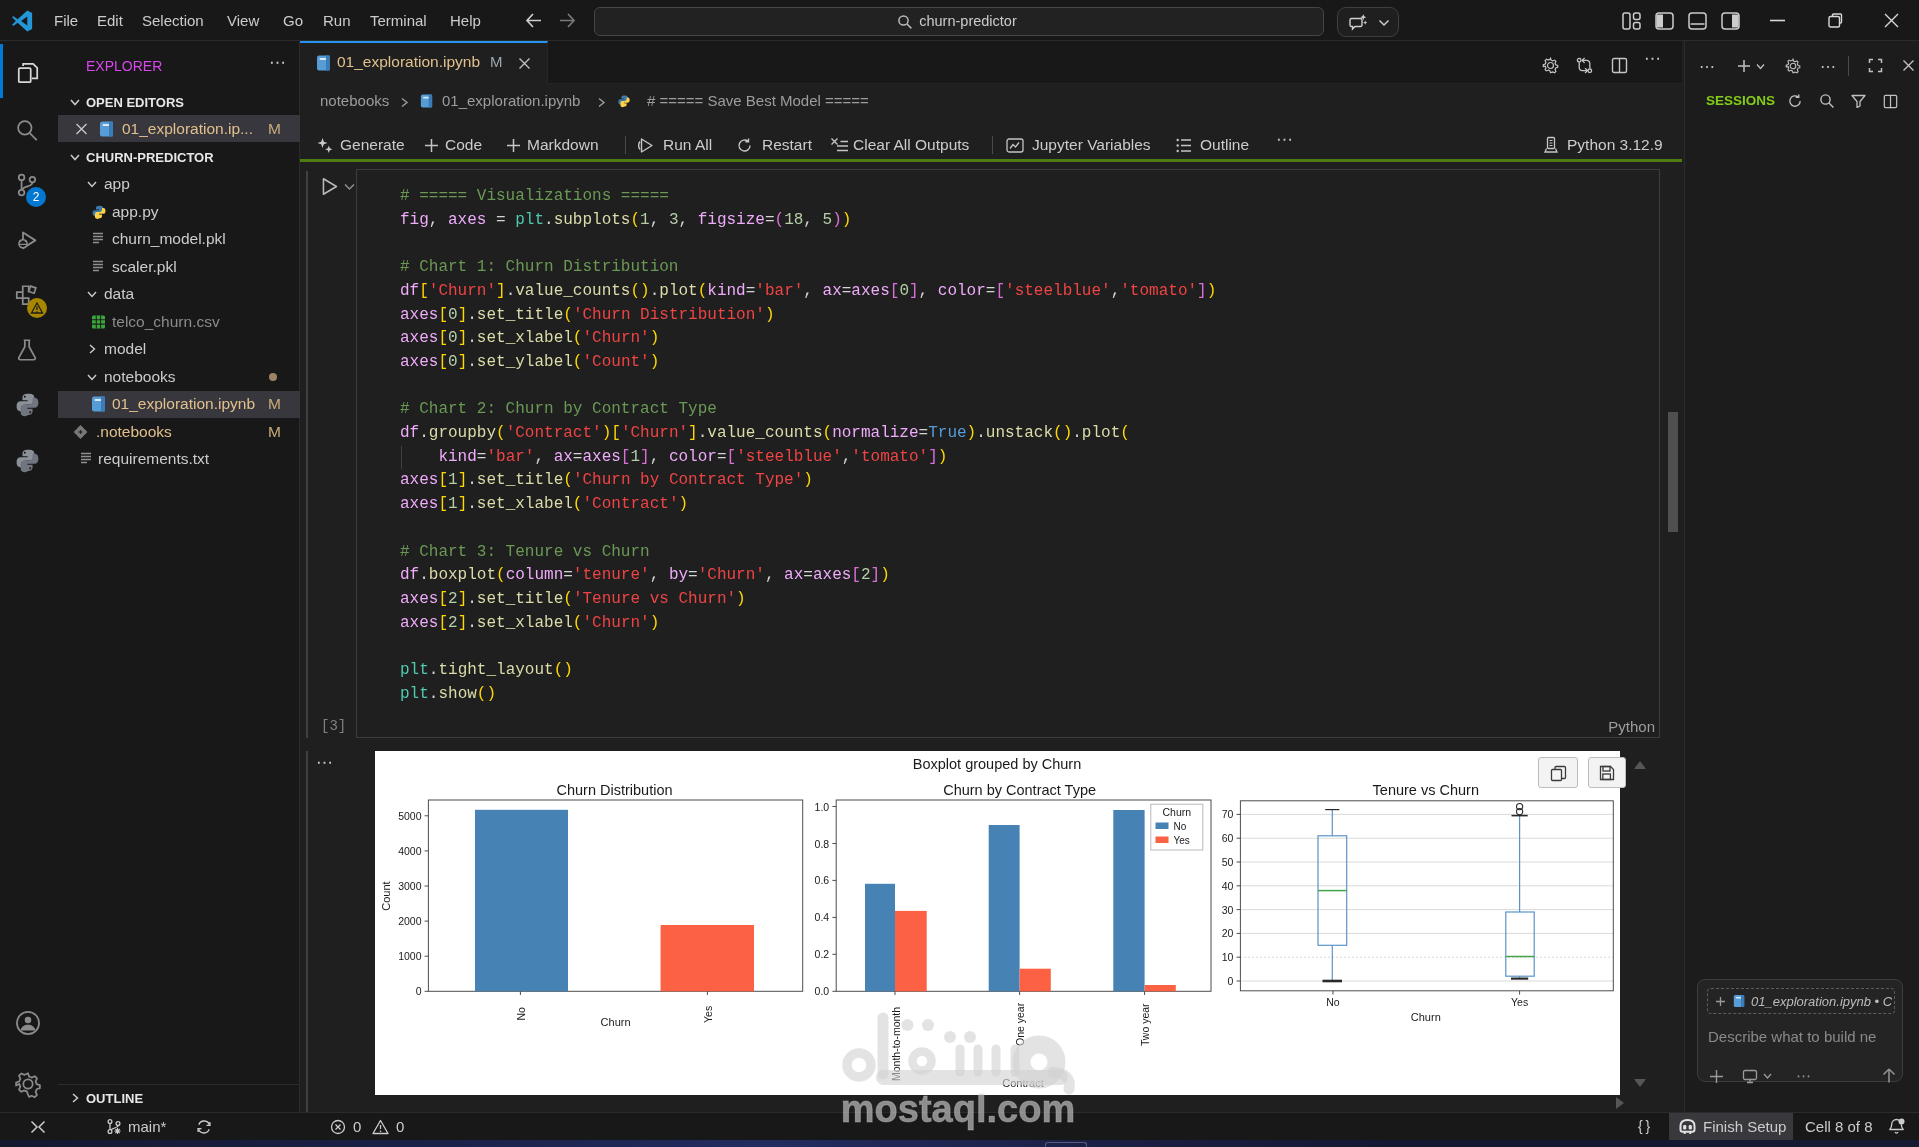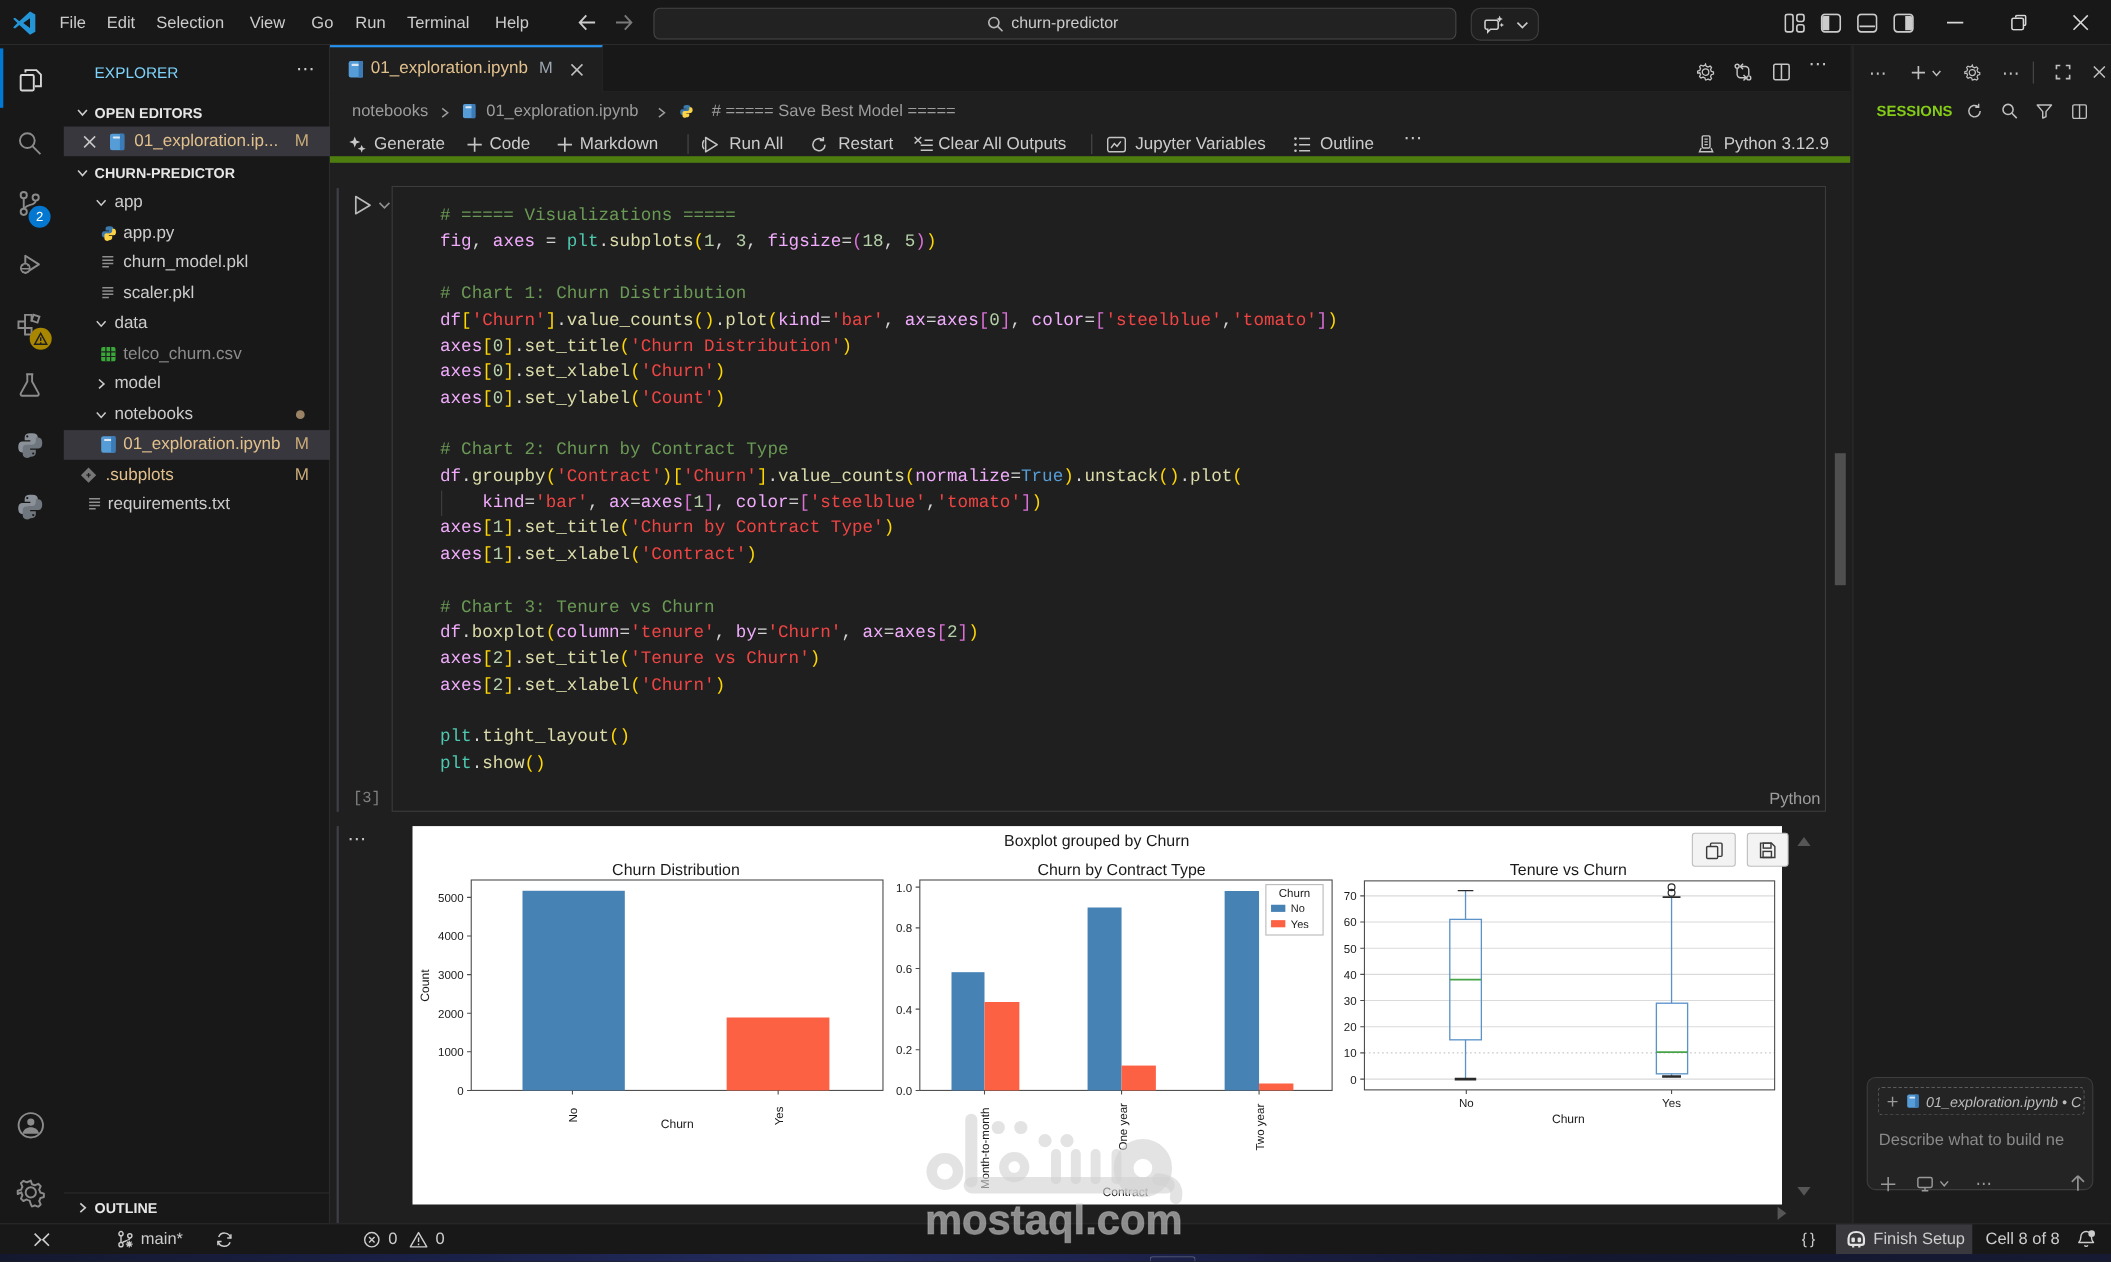--- a/index.html
+++ b/index.html
@@ -19,21 +19,21 @@
   .sechead { font-weight:bold; font-size:13px; color:#e7e7e7; }
   .row { position:absolute; left:0; width:242px; height:27px; }
   .rowsel { background:#37373d; }
   .fname { position:absolute; top:50%; transform:translateY(-50%); font-size:15.5px; white-space:nowrap; }
   .fico { position:absolute; top:50%; transform:translateY(-50%); }
   
   .editor { position:absolute; left:300px; top:41px; width:1382px; height:1071px; background:#1f1f1f; }
   .tabbar { position:absolute; left:0; top:0; width:1382px; height:43px; background:#181818; border-bottom:1px solid #252526; }
   .tab { position:absolute; left:0; top:0; width:248px; height:44px; background:#1f1f1f; border-top:2.5px solid #2693f1; border-right:1px solid #252526; }
   .crumbs { position:absolute; left:0; top:43px; width:1382px; height:31px; font-size:15px; color:#9d9d9d; }
-  .nbtoolbar { position:absolute; left:0; top:74px; width:1382px; height:33px; border-bottom:6px solid #4d7c0f; font-size:15.5px; color:#cccccc; }
+  .nbtoolbar { position:absolute; left:0; top:88px; width:1382px; height:33px; border-bottom:3px solid #4d7c0f; font-size:15.5px; color:#cccccc; }
   .titem { position:absolute; top:0; height:32px; line-height:32px; white-space:nowrap; }
   
   .codecell { position:absolute; left:56px; top:128px; width:1304px; height:569px; border:1px solid #3c3c3c; background:#1f1f1f; }
   pre.code { position:absolute; left:100px; top:144px; font-family:"Liberation Mono", monospace; font-size:16px; line-height:23.7px; color:#cccccc; }
   .cm { color:#6a9955; } 
   .vr { color:#f0abfc; } 
   .md { color:#4ec9b0;margin-top:24px; } 
   .fn { color:#dcdcaa; } 
   .st { color:#ef4444; } 
   .nu { color:#b5cea8; } 
@@ -163,21 +163,21 @@
     <svg class="abs" style="left:14px;top:968px" width="28" height="28" viewBox="0 0 24 24">
       <circle cx="12" cy="12" r="9.5" stroke="#8b8b8b" stroke-width="1.5" fill="none"></circle>
       <circle cx="12" cy="9.5" r="2.8" fill="#8b8b8b"></circle>
       <path d="M5.5 18.5 c0.8 -3.4 3.4 -5 6.5 -5 c3.1 0 5.7 1.6 6.5 5" fill="#8b8b8b"></path>
     </svg>
     <svg class="abs" style="left:14px;top:1029px" width="28" height="28" viewBox="0 0 24 24">
       <path d="M12 8 a4 4 0 1 0 0 8 a4 4 0 0 0 0 -8 Z M12 2.8 l0.9 2.8 a6.6 6.6 0 0 1 2.2 0.9 l2.7 -1.2 l1.9 1.9 l-1.2 2.7 a6.6 6.6 0 0 1 0.9 2.2 l2.8 0.9 v2.6 l-2.8 0.9 a6.6 6.6 0 0 1 -0.9 2.2 l1.2 2.7 l-1.9 1.9 l-2.7 -1.2 a6.6 6.6 0 0 1 -2.2 0.9 L12 21.2 l-0.9 -2.8 a6.6 6.6 0 0 1 -2.2 -0.9 l-2.7 1.2 l-1.9 -1.9 l1.2 -2.7 a6.6 6.6 0 0 1 -0.9 -2.2 L1.8 13.3 v-2.6 l2.8 -0.9 a6.6 6.6 0 0 1 0.9 -2.2 L4.3 4.9 l1.9 -1.9 l2.7 1.2 a6.6 6.6 0 0 1 2.2 -0.9 Z" stroke="#8b8b8b" stroke-width="1.5" fill="none" stroke-linejoin="round"></path>
     </svg>
   </div>
   <div class="sidebar" id="sidebar">
-    <div class="abs" style="left:28px;top:17px;font-size:14px;color:#7dd3fc">EXPLORER</div>
+    <div class="abs" style="left:28px;top:17px;font-size:14px;color:#d946ef">EXPLORER</div>
     <div class="abs" style="left:211px;top:11px;font-size:17px;color:#cccccc;letter-spacing:1px">⋯</div>
 
     <svg class="abs" style="left:11px;top:55px" width="12" height="12" viewBox="0 0 12 12">
         <path d="M2 4 L6 8.5 L10 4" stroke="#cccccc" stroke-width="1.5" fill="none"></path>
       </svg>
     <div class="abs sechead" style="left:28px;top:54px">OPEN EDITORS</div>
 
     <div class="row rowsel" style="top:74px">
       <svg class="fico" style="left:17px" width="13" height="13" viewBox="0 0 13 13">
           <path d="M1.5 1.5 L11.5 11.5 M11.5 1.5 L1.5 11.5" stroke="#c8c8c8" stroke-width="1.4"></path>
@@ -254,21 +254,21 @@
           <rect x="10" y="0.5" width="4" height="15" fill="#3b7cb8"></rect>
         </svg>
       <span class="fname" style="left:54px;color:#e2c08d">01_exploration.ipynb</span>
       <span class="fname" style="left:210px;color:#c9ab79">M</span>
     </div>
     <div class="row" style="top:377px">
       <svg class="fico" style="left:15px" width="15" height="15" viewBox="0 0 15 15">
           <rect x="2.6" y="2.6" width="9.8" height="9.8" transform="rotate(45 7.5 7.5)" fill="#777777"></rect>
           <path d="M5.5 7.5 h4 M7.5 5.5 v4" stroke="#1f1f1f" stroke-width="1.2"></path>
         </svg>
-      <span class="fname" style="left:38px;color:#e2c08d">.subplots</span>
+      <span class="fname" style="left:38px;color:#e2c08d">.notebooks</span>
       <span class="fname" style="left:210px;color:#c9ab79">M</span>
     </div>
     <div class="row" style="top:404.5px">
       <svg class="fico" style="left:21px" width="14" height="15" viewBox="0 0 14 15">
           <path d="M2 2 h10 M2 5 h10 M2 8 h10 M2 11 h6" stroke="#8f8f8f" stroke-width="1.4"></path>
         </svg>
       <span class="fname" style="left:40px">requirements.txt</span>
     </div>
 
     <div class="abs" style="left:0;top:1043px;width:242px;height:1px;background:#2b2b2b"></div>

